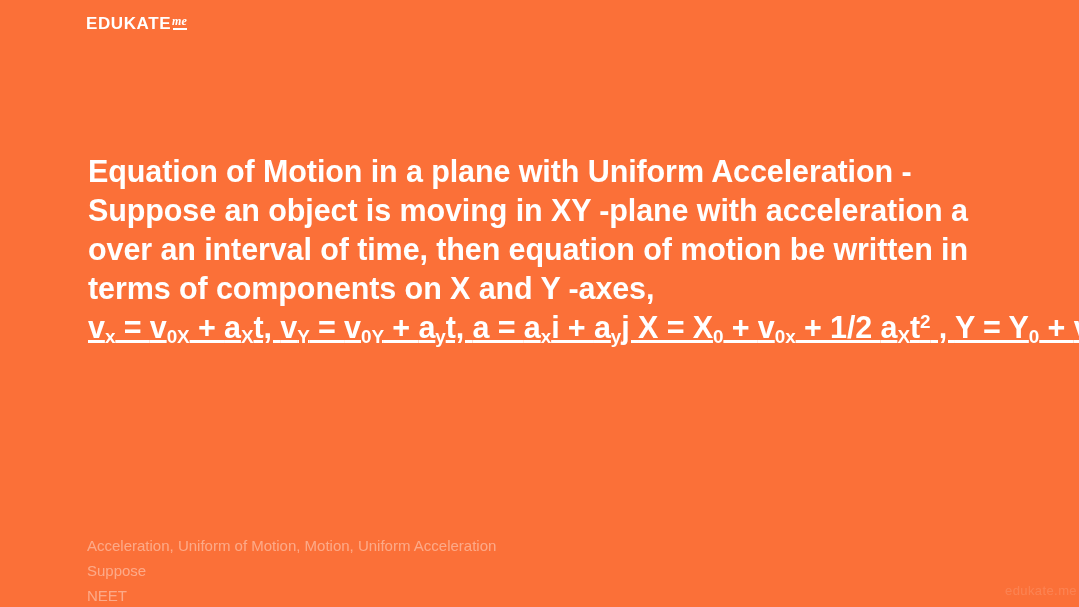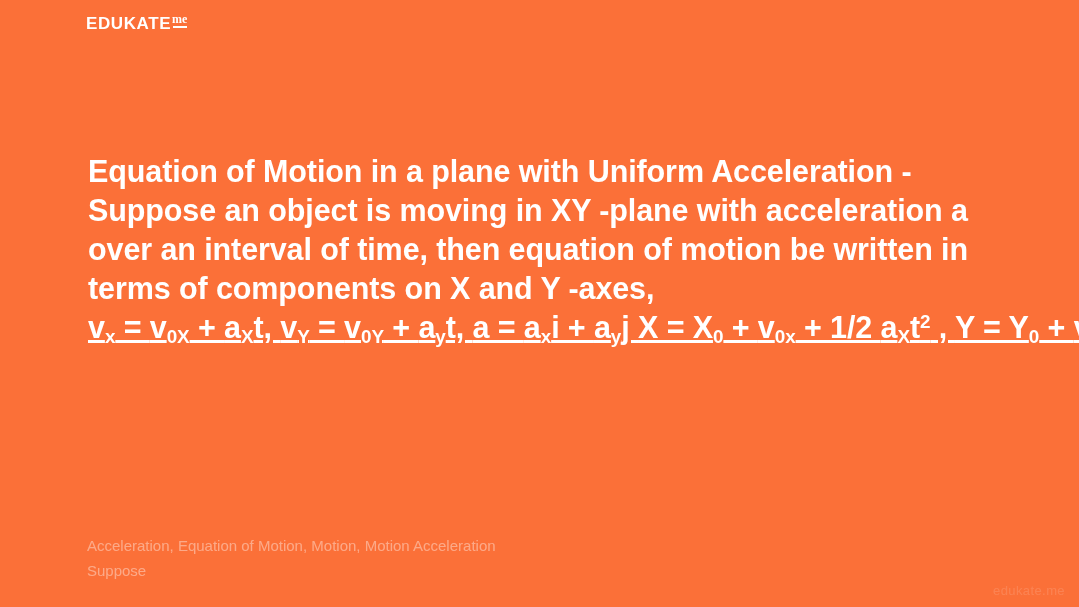--- a/index.html
+++ b/index.html
@@ -20,38 +20,39 @@
     background: #fb7038;
     box-sizing: border-box;
   }
 
   
   .logo {
     position: absolute;
     left: 86px;
     top: 15px;
     display: flex;
-    align-items: flex-start;
+    align-items: center;
     user-select: none;
   }
   .logo-word {
     font-family: "Liberation Sans", sans-serif;
     font-weight: bold;
     font-size: 17px;
     letter-spacing: 0.6px;
     color: #ffffff;
     line-height: 1;
   }
   .logo-me-wrap {
     position: relative;
     margin-left: 1px;
     margin-top: -2px;
   }
   .logo-me {
     font-family: "Liberation Serif", serif;
+    font-style: italic;
     font-weight: bold;
     font-size: 12px;
     color: #ffffff;
     line-height: 1;
     display: block;
   }
   .logo-me-underline {
     display: block;
     width: 14px;
     height: 1.5px;
@@ -99,21 +100,21 @@
     font-size: 15px;
     line-height: 25px;
     color: #ffffff;
     opacity: 0.40;
   }
   .footer-line { display: block; white-space: nowrap; }
 
   
   .watermark {
     position: absolute;
-    right: 14px;
+    right: 2px;
     bottom: 9px;
     font-family: "Liberation Sans", sans-serif;
     font-size: 13px;
     letter-spacing: 0.4px;
     color: #ffffff;
     opacity: 0.13;
   }
 </style>
 </head>
 <body>
@@ -126,19 +127,20 @@
       <span class="logo-me">me</span>
       <span class="logo-me-underline"></span>
     </span>
   </div>
 
   <div class="body-text">
     <span>Equation of Motion in a plane with Uniform Acceleration - Suppose an object is moving in XY -plane with acceleration a over an interval of time, then equation of motion be written in terms of components on X and Y -axes, </span><span class="nowrap"><span>v</span><sub>x</sub><span> = </span><span>v</span><sub>0X</sub><span> + </span><span>a</span><sub>X</sub><span>t, </span></span><span class="nowrap"><span>v</span><sub>Y</sub><span> = </span><span>v</span><sub>0Y</sub><span> + </span><span>a</span><sub>y</sub><span>t, </span></span><span class="nowrap"><span>a = </span><span>a</span><sub>x</sub><span>i + </span><span>a</span><sub>y</sub><span>j </span></span><span class="nowrap"><span>X = X</span><sub>0</sub><span> + </span></span><span class="nowrap"><span>v</span><sub>0x</sub><span> + 1/2 </span><span>a</span><sub>X</sub><span>t</span><sup>2</sup><span> , </span></span><span class="nowrap"><span>Y = Y</span><sub>0</sub><span> + </span><span>v</span></span>
   </div>
 
   <div class="footer">
-    <span class="footer-line">Acceleration, Equation of Motion, Motion, Motion Acceleration</span>
+    <span class="footer-line">Acceleration, Uniform of Motion, Motion, Uniform Acceleration</span>
     <span class="footer-line">Suppose</span>
+    <span class="footer-line">NEET</span>
   </div>
 
   <div class="watermark">edukate.me</div>
 
 </div>
 
 </body></html>

